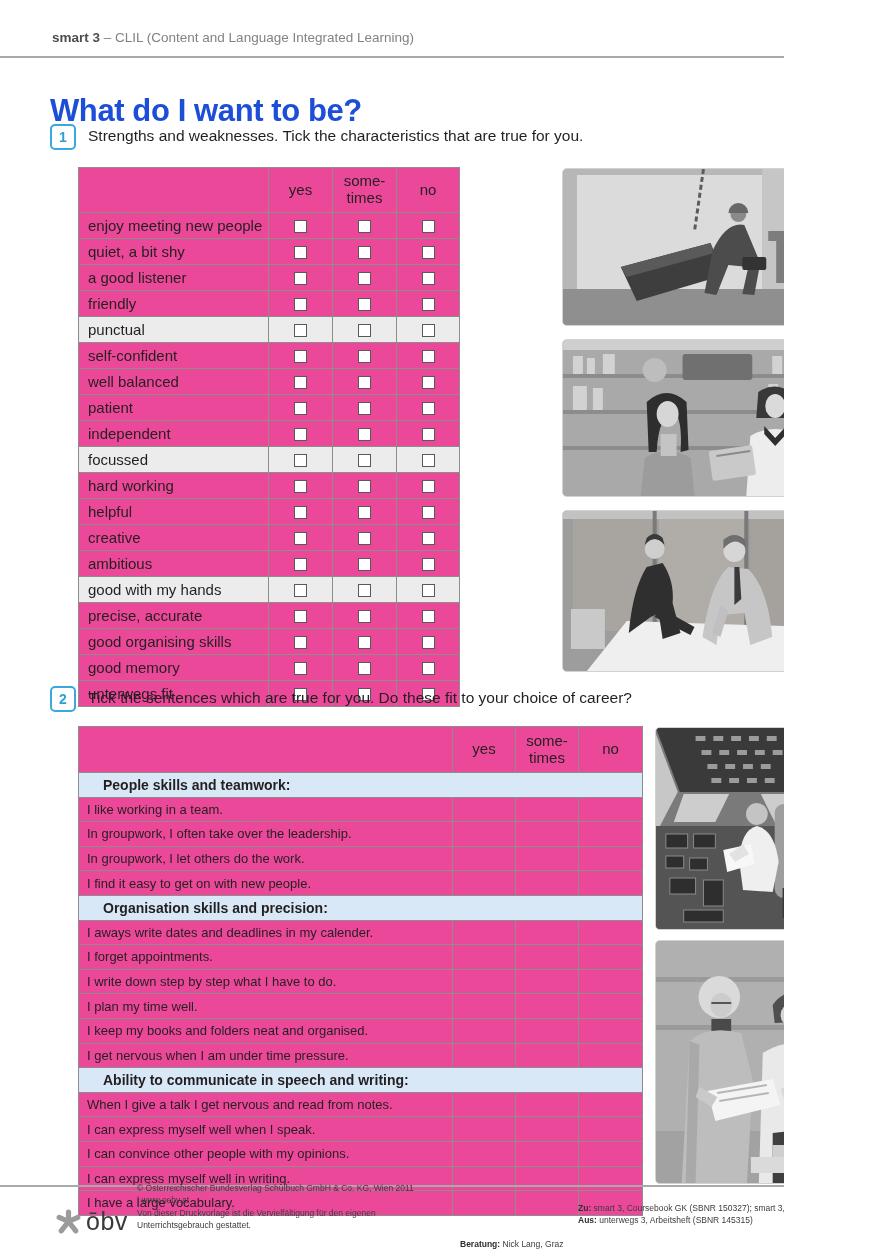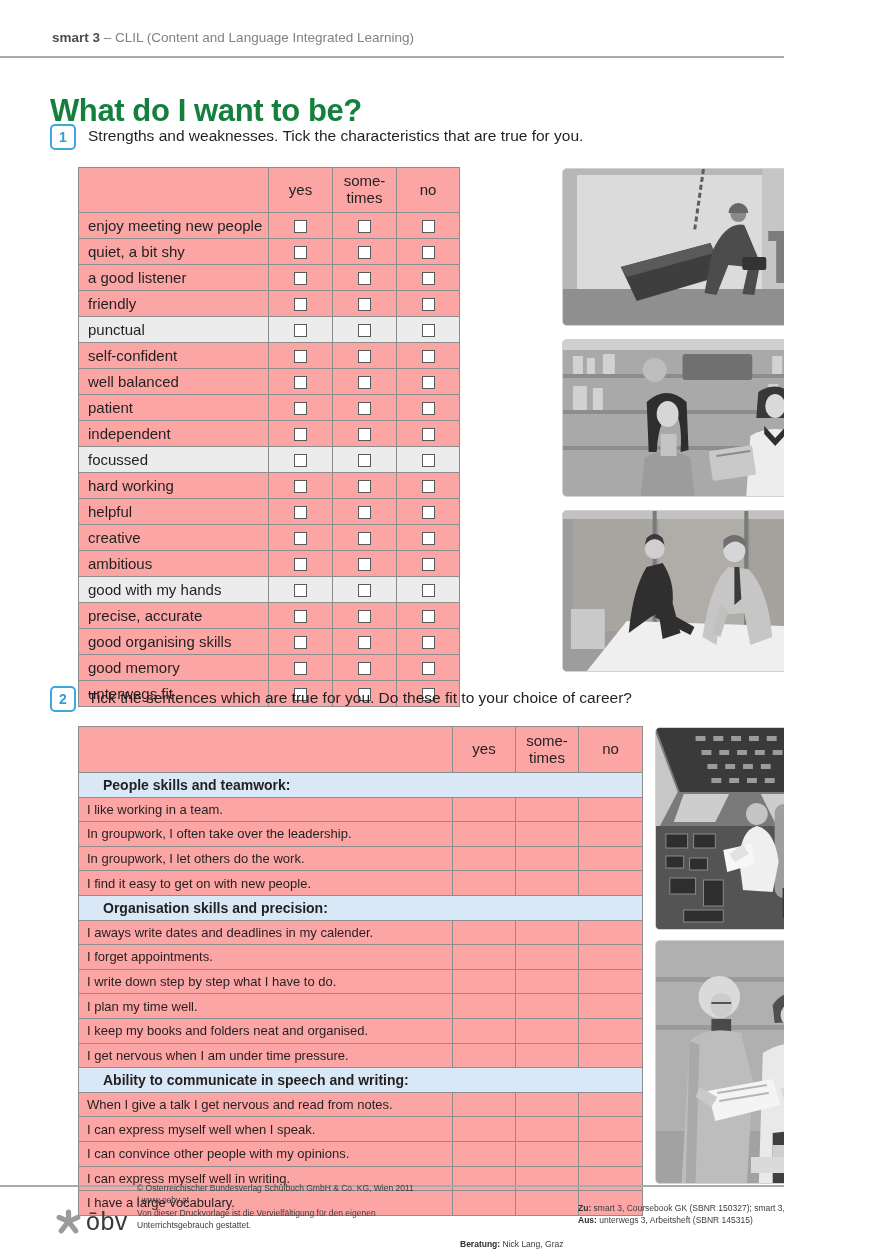--- a/index.html
+++ b/index.html
@@ -5,31 +5,31 @@
   html,body{margin:0;padding:0;background:#fff;}
   .page{position:relative;width:784px;height:1259px;background:#fff;overflow:hidden;
         font-family:"Liberation Sans","DejaVu Sans",sans-serif;color:#231f20;}
 
   
   .runhead{position:absolute;left:52px;top:30px;font-size:13.5px;color:#808285;white-space:nowrap;}
   .runhead .brand{font-weight:bold;color:#4d4d4f;}
   .rule-top{position:absolute;left:0;top:56px;width:890px;height:2px;background:#a7a9ac;}
 
   .title{position:absolute;left:50px;top:72px;font-size:31px;font-weight:bold;
-         letter-spacing:-0.4px;color:#15803d;}
+         letter-spacing:-0.4px;color:#1d4ed8;}
 
   .task-head{position:absolute;display:flex;align-items:flex-start;gap:12px;}
   #task1-head{left:50px;top:124px;}
   #task2-head{left:50px;top:686px;}
   .badge{width:22px;height:22px;border:2px solid #3aa7de;border-radius:5px;color:#2d9fd8;
          font-weight:bold;font-size:14px;display:flex;align-items:center;justify-content:center;
          background:#fff;flex:0 0 auto;}
   .instruction{font-size:15.5px;padding-top:3px;}
 
-  table{border-collapse:collapse;position:absolute;table-layout:fixed;background:#fca5a5;}
+  table{border-collapse:collapse;position:absolute;table-layout:fixed;background:#ec4899;}
   th,td{border:1px solid #8d8d8d;}
   th{font-weight:normal;font-size:15px;line-height:1.12;text-align:center;vertical-align:middle;color:#231f20;}
   #table1{left:78px;top:167px;width:381px;}
   #table2{left:78px;top:726px;width:564px;}
   #table1 th{height:42px;}
   #table2 th{height:43px;}
   #table1 td{height:23px;}
   #table2 td{height:21.6px;}
   .lbl{font-size:15px;padding-left:9px;text-align:left;}
   #table2 .lbl{font-size:13px;padding-left:8px;}

